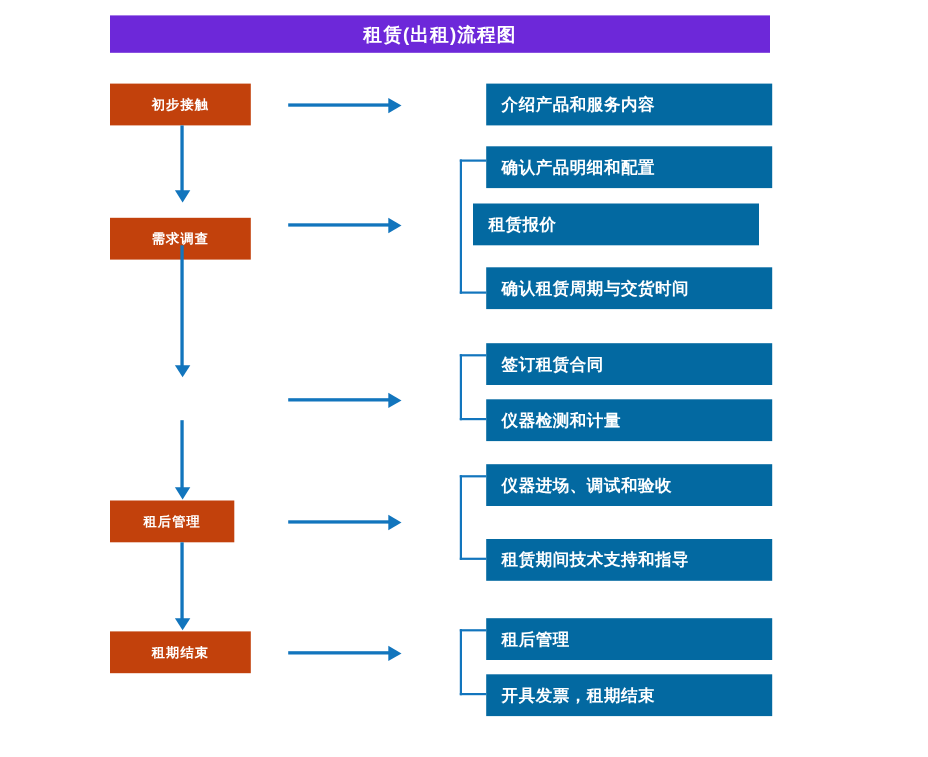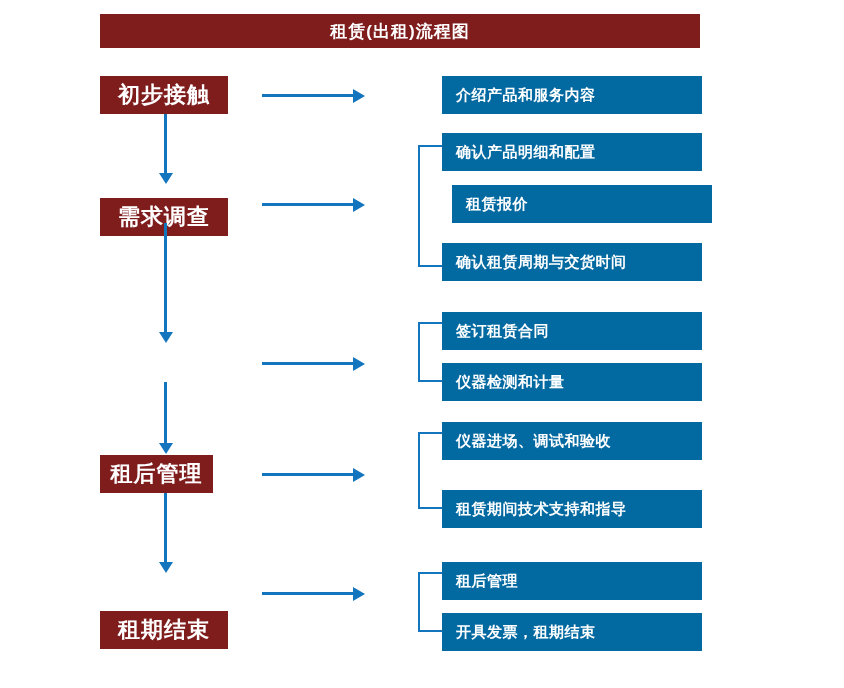--- a/index.html
+++ b/index.html
@@ -16,34 +16,34 @@
     height: 688px;
     background: #ffffff;
     overflow: hidden;
   }
   .title-bar {
     position: absolute;
     left: 100px;
     top: 14px;
     width: 600px;
     height: 34px;
-    background: #7f1d1d;
+    background: #6d28d9;
     color: #ffffff;
     font-size: 17px;
     font-weight: bold;
     display: flex;
     align-items: center;
     justify-content: center;
     letter-spacing: 1px;
   }
   .stage-box {
     position: absolute;
-    background: #7f1d1d;
+    background: #c2410c;
     color: #ffffff;
-    font-size: 22px;
+    font-size: 12px;
     font-weight: bold;
     display: flex;
     align-items: center;
     justify-content: center;
     letter-spacing: 1px;
   }
   .detail-box {
     position: absolute;
     background: #0369a1;
     color: #ffffff;
@@ -98,41 +98,41 @@
 </head>
 <body>
 
 <div id="canvas">
 
   <div class="title-bar">租赁(出租)流程图</div>
 
   <div class="stage-box" style="left:100px;top:76px;width:128px;height:38px;">初步接触</div>
   <div class="stage-box" style="left:100px;top:198px;width:128px;height:38px;">需求调查</div>
   <div class="stage-box" style="left:100px;top:455px;width:113px;height:38px;">租后管理</div>
-  <div class="stage-box" style="left:100px;top:574px;width:128px;height:38px;margin-top:37px;">租期结束</div>
+  <div class="stage-box" style="left:100px;top:574px;width:128px;height:38px;">租期结束</div>
 
   <div class="varrow" style="left:164px;top:114px;height:60px;"></div>
   <div class="varrow" style="left:164px;top:223px;height:110px;"></div>
   <div class="varrow" style="left:164px;top:382px;height:62px;"></div>
   <div class="varrow" style="left:164px;top:493px;height:70px;"></div>
 
   <div class="harrow" style="left:262px;top:94px;width:92px;"></div>
   <div class="harrow" style="left:262px;top:203px;width:92px;"></div>
   <div class="harrow" style="left:262px;top:362px;width:92px;"></div>
   <div class="harrow" style="left:262px;top:473px;width:92px;"></div>
   <div class="harrow" style="left:262px;top:592px;width:92px;"></div>
 
   <div class="bracket" style="left:418px;top:145px;width:24px;height:122px;"></div>
   <div class="bracket" style="left:418px;top:322px;width:24px;height:60px;"></div>
   <div class="bracket" style="left:418px;top:432px;width:24px;height:77px;"></div>
   <div class="bracket" style="left:418px;top:572px;width:24px;height:60px;"></div>
 
   <div class="detail-box" style="left:442px;top:76px;width:260px;height:38px;">介绍产品和服务内容</div>
   <div class="detail-box" style="left:442px;top:133px;width:260px;height:38px;">确认产品明细和配置</div>
-  <div class="detail-box" style="left:452px;top:185px;width:260px;height:38px;">租赁报价</div>
+  <div class="detail-box" style="left:430px;top:185px;width:260px;height:38px;">租赁报价</div>
   <div class="detail-box" style="left:442px;top:312px;width:260px;height:38px;">签订租赁合同</div>
   <div class="detail-box" style="left:442px;top:243px;width:260px;height:38px;">确认租赁周期与交货时间</div>
   <div class="detail-box" style="left:442px;top:363px;width:260px;height:38px;">仪器检测和计量</div>
   <div class="detail-box" style="left:442px;top:422px;width:260px;height:38px;">仪器进场、调试和验收</div>
   <div class="detail-box" style="left:442px;top:490px;width:260px;height:38px;">租赁期间技术支持和指导</div>
   <div class="detail-box" style="left:442px;top:562px;width:260px;height:38px;">租后管理</div>
   <div class="detail-box" style="left:442px;top:613px;width:260px;height:38px;">开具发票，租期结束</div>
 
 </div>
 

